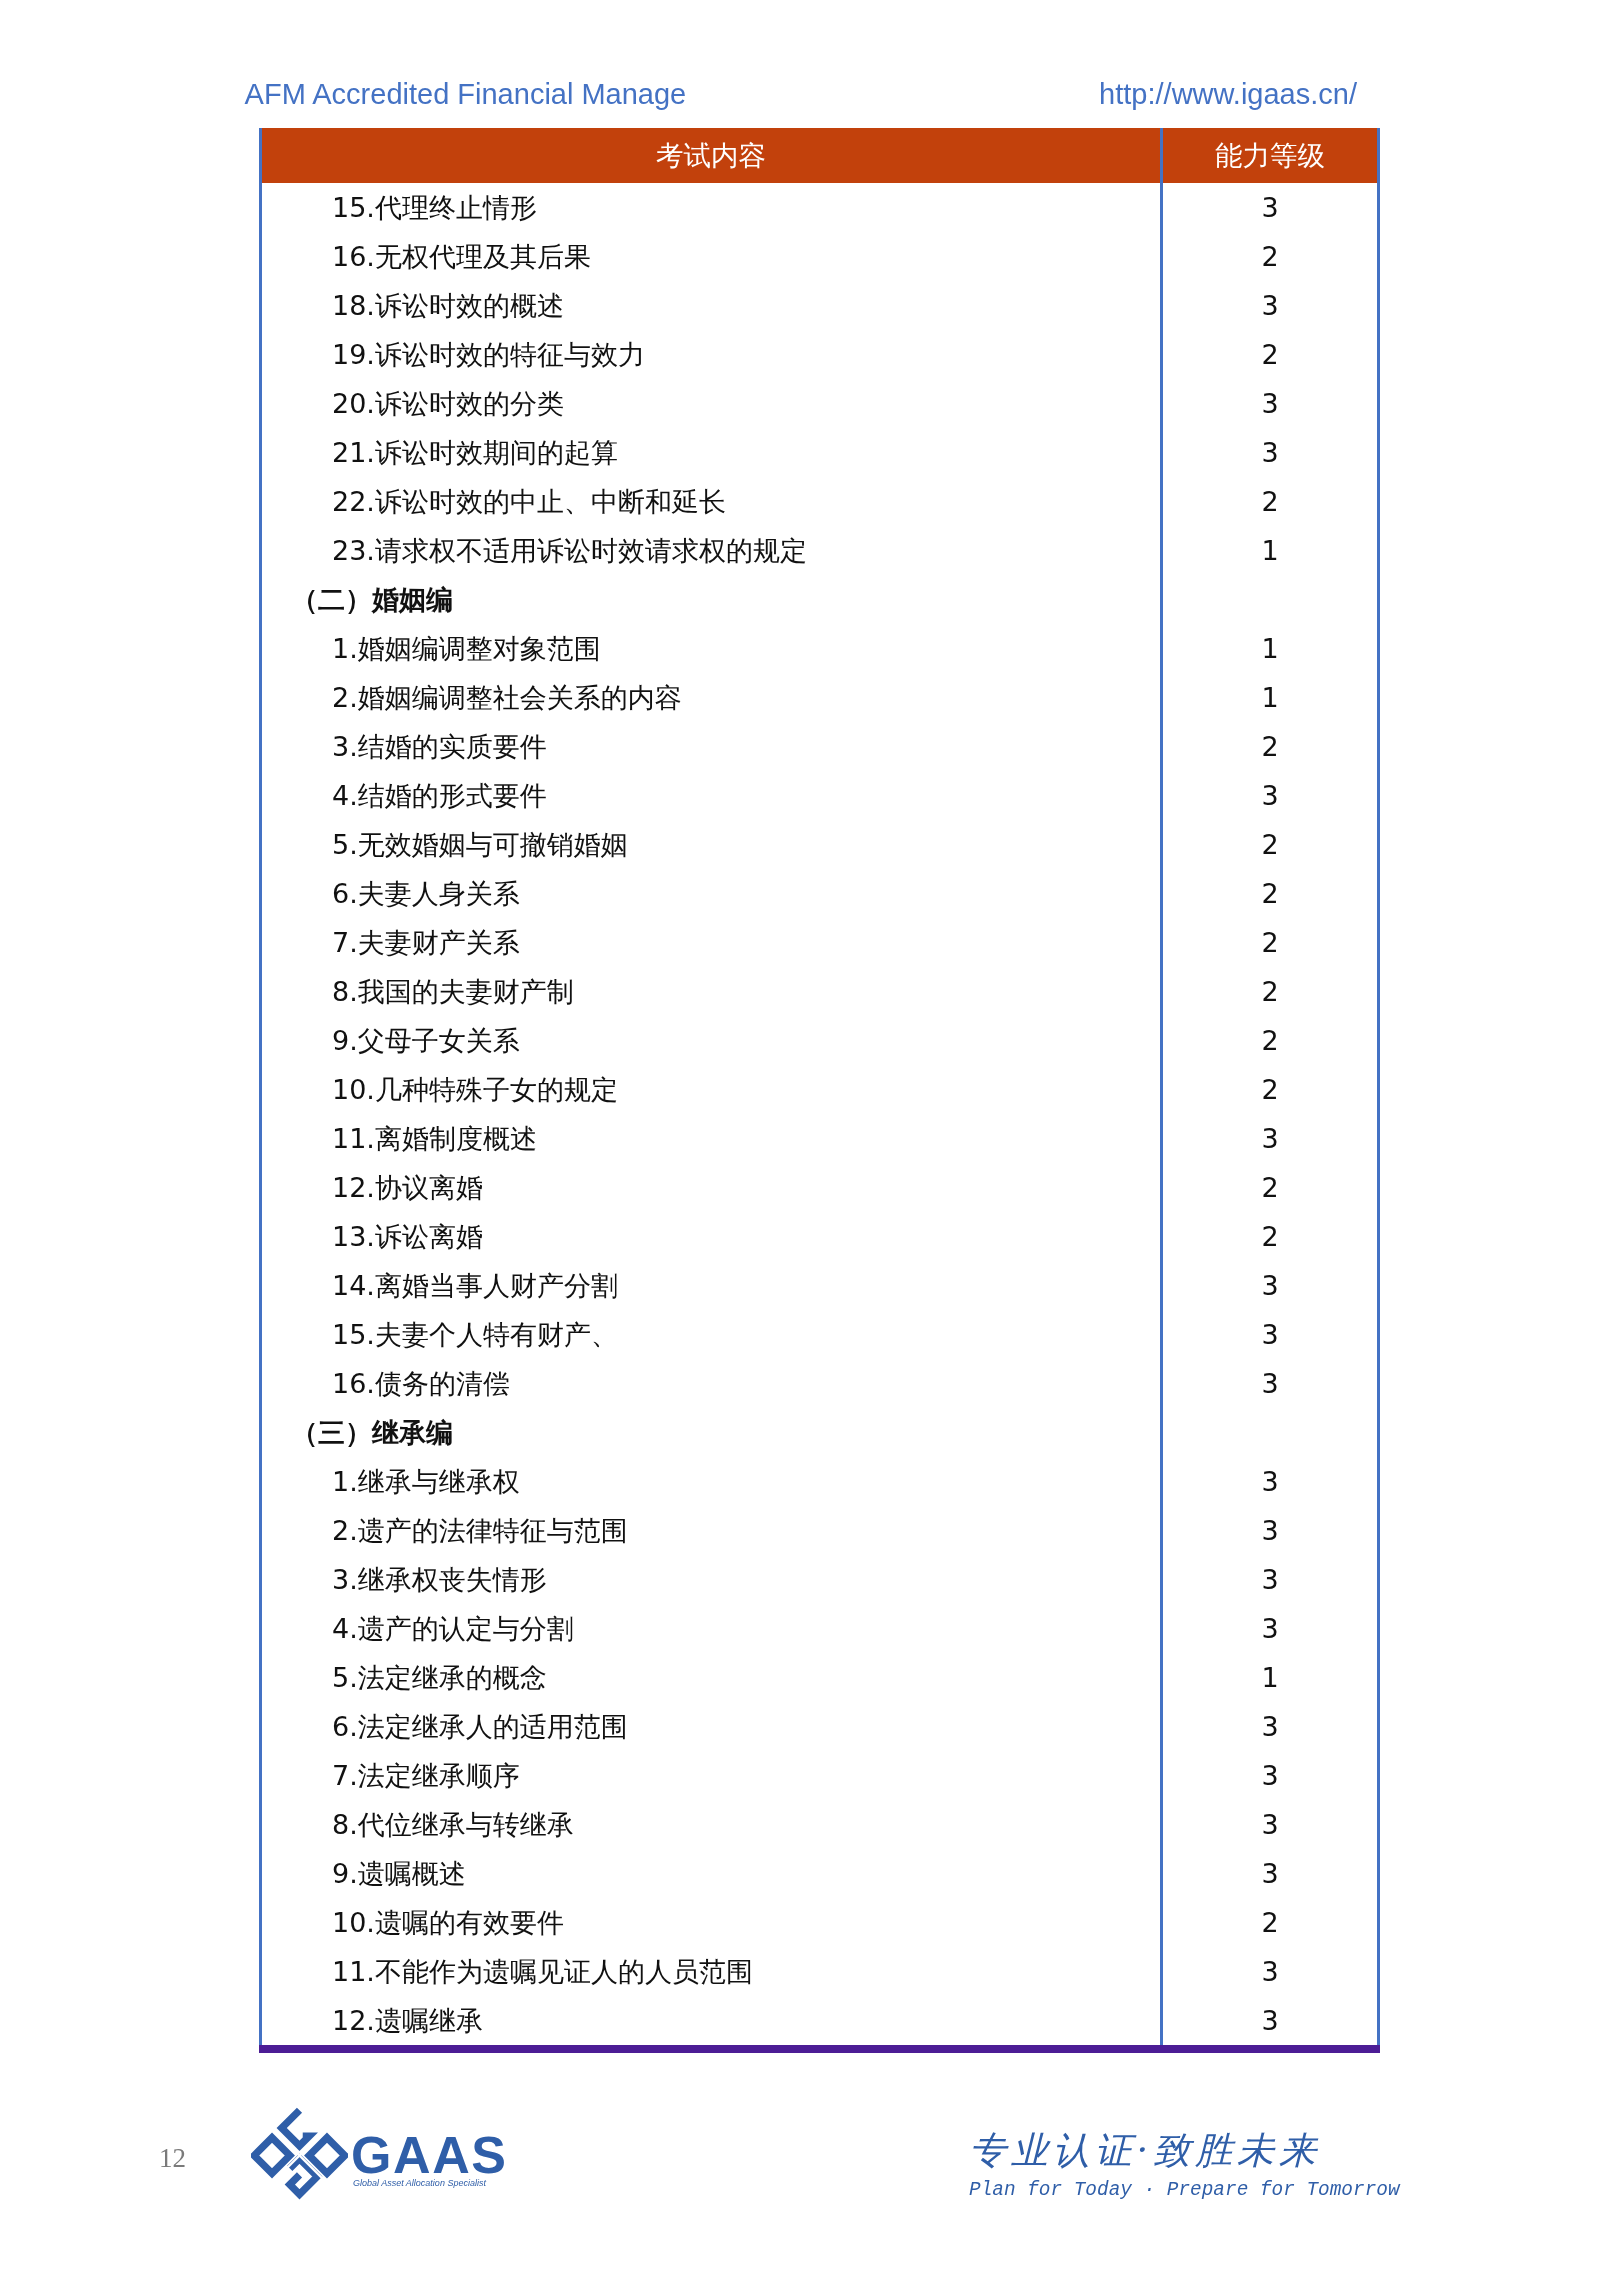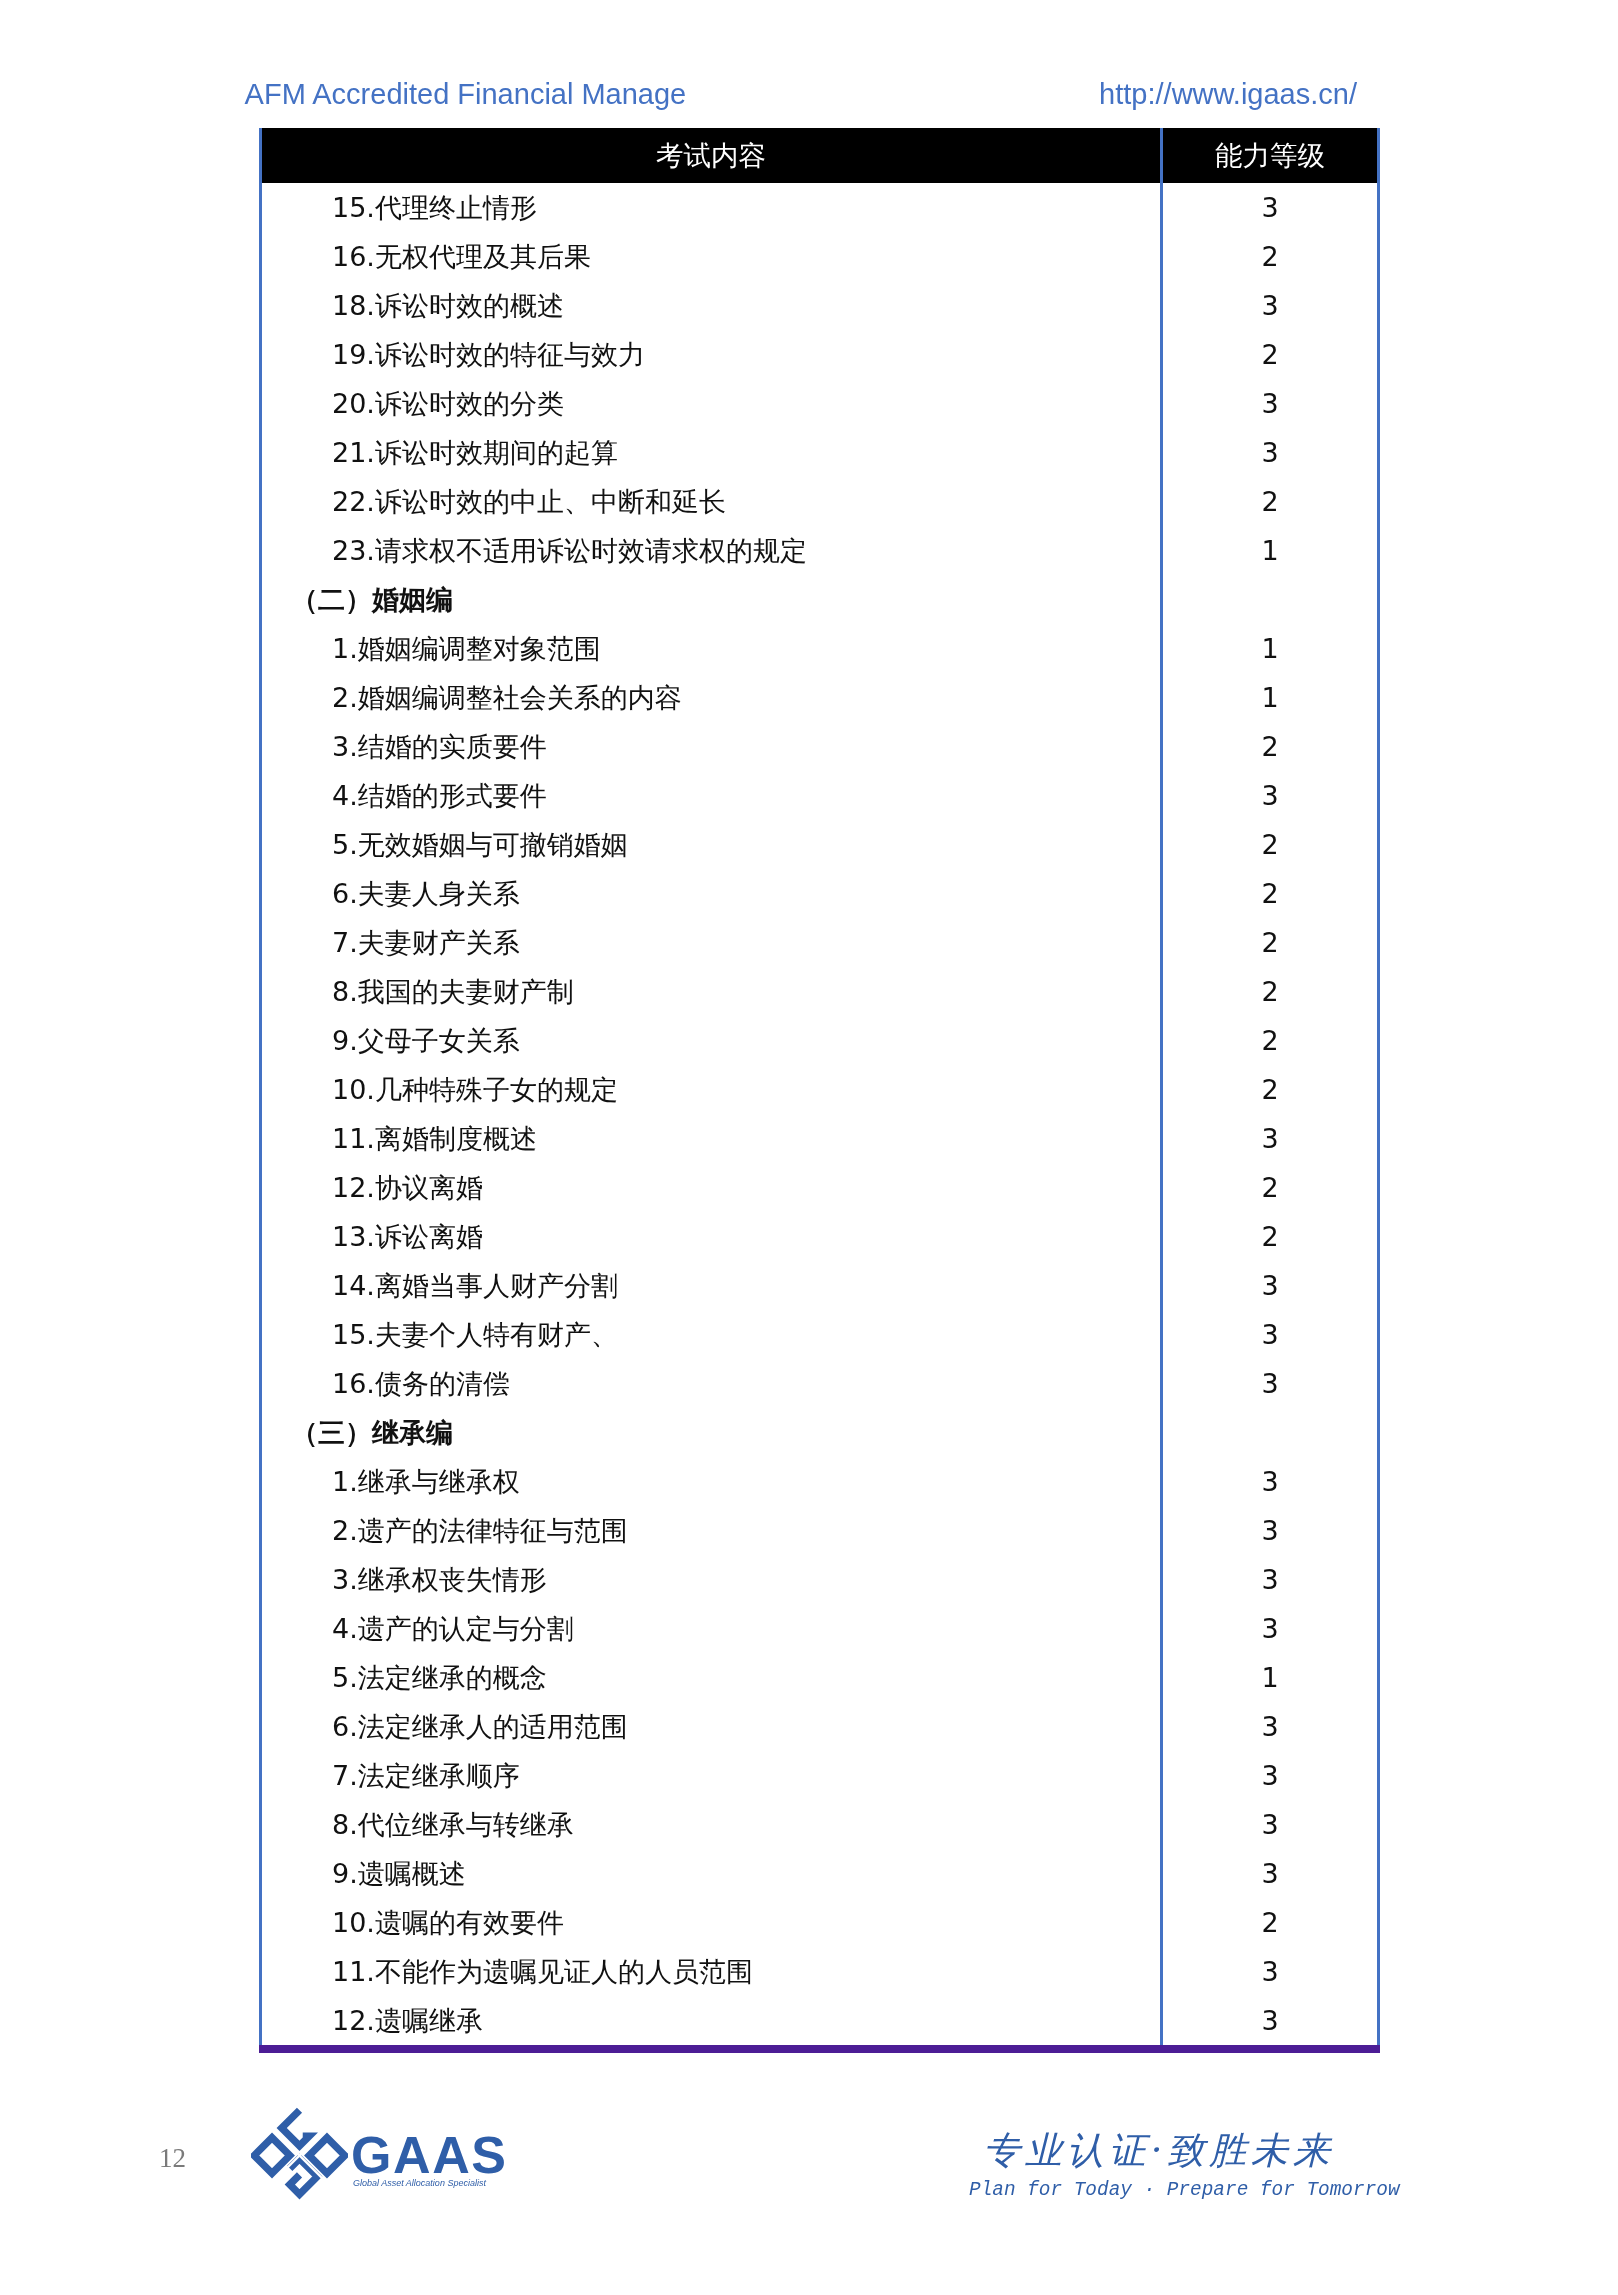--- a/index.html
+++ b/index.html
@@ -9,41 +9,41 @@
   .page-header { position: absolute; top: 78px; left: 243px; width: 1117px; height: 42px; }
   .page-header .title { position: absolute; left: 1.6px; top: 0; font-size: 29px; color: #4472c4;
          font-family: "Liberation Sans", sans-serif; white-space: nowrap; }
   .page-header .url { position: absolute; right: 3px; top: 0; font-size: 29px; color: #4472c4;
          font-family: "Liberation Sans", sans-serif; white-space: nowrap; }
 
   .table-wrap { position: absolute; left: 259px; top: 128px; width: 1118px; }
   table.syllabus { width: 100%; border-collapse: collapse; table-layout: fixed; }
   table.syllabus col.c1 { width: 901px; }
   table.syllabus col.c2 { width: 217px; }
-  table.syllabus thead th { background: #000000; color: #ffffff; font-weight: normal;
+  table.syllabus thead th { background: #c2410c; color: #ffffff; font-weight: normal;
          font-size: 27.5px; height: 55px; padding: 0; text-align: center;
          border-left: 3.2px solid #4472c4; border-right: 3.2px solid #4472c4; }
   table.syllabus tbody td { height: 49px; padding: 0; font-size: 27px; line-height: 49px;
          border-left: 3.2px solid #4472c4; border-right: 3.2px solid #4472c4; white-space: nowrap; }
   table.syllabus tbody tr:last-child td { border-bottom: 8px solid #4c1d95; }
   td.content { padding-left: 70px !important; }
   td.content.section { padding-left: 29px !important; font-weight: bold; }
   td.level { text-align: center; }
 
   .page-number { position: absolute; left: 159px; top: 2143px; font-size: 27px; color: #7a7a7a;
          font-family: "Liberation Serif", serif; }
 
   .logo { position: absolute; left: 251px; top: 2107px; width: 243px; height: 97px; }
   .logo svg { position: absolute; left: 0; top: 0; }
   .logo .brand { position: absolute; left: 100px; top: 18px; font-size: 52px; font-weight: bold;
          color: #2f5ea8; font-family: "Liberation Sans", sans-serif; letter-spacing: 1.6px; }
   .logo .sub { position: absolute; left: 102px; top: 71px; font-size: 9px; color: #2f5ea8;
          font-family: "Liberation Sans", sans-serif; white-space: nowrap; font-style: italic; }
 
-  .slogan { position: absolute; left: 969px; top: 2126px; width: 380px; text-align: center; }
+  .slogan { position: absolute; left: 969px; top: 2126px; width: 380px; }
   .slogan .cn { font-size: 37px; color: #2f5ea8; letter-spacing: 4.9px; white-space: nowrap;
          font-family: "DejaVu Serif", serif; font-style: italic; }
   .slogan .en { font-size: 19.4px; color: #2f5ea8; margin-top: 3.2px; white-space: nowrap;
          font-family: "Liberation Mono", monospace; font-style: italic; }
 </style>
 </head>
 <body>
 
 <div class="page-header">
   <span class="title">AFM Accredited Financial Manage</span>

